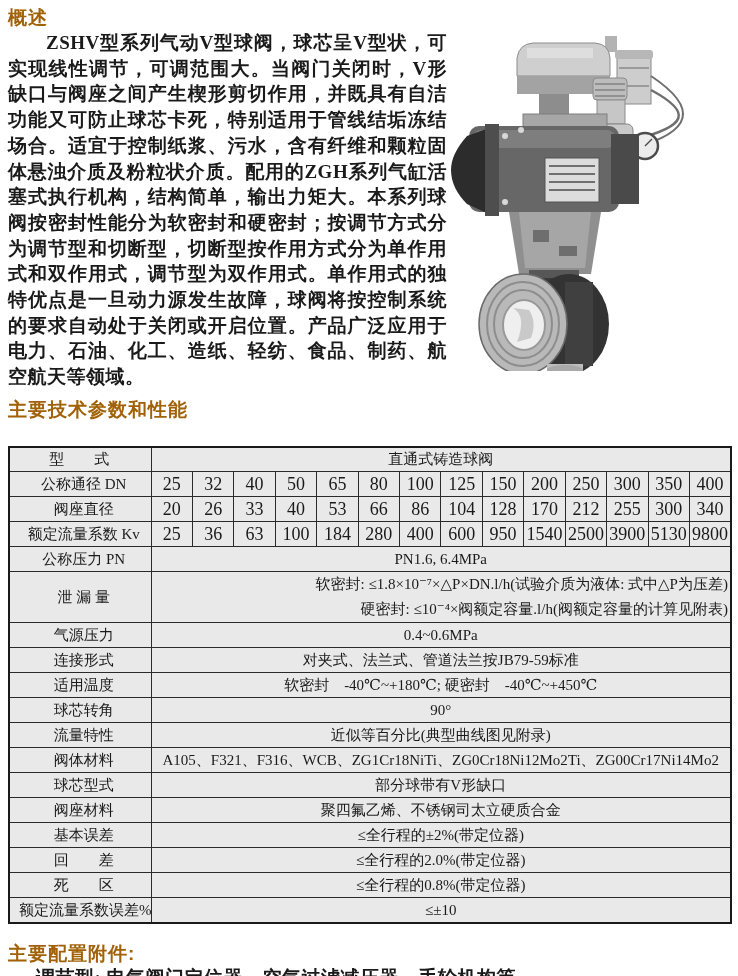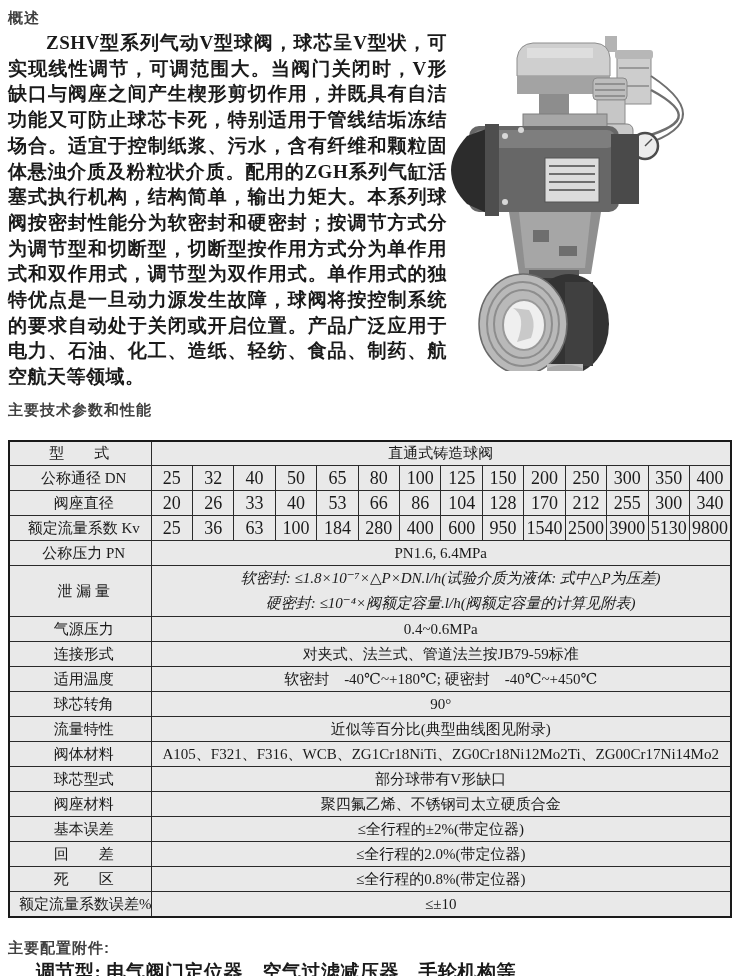--- a/index.html
+++ b/index.html
@@ -6,49 +6,49 @@
   html,body { background:#ffffff; }
   body {
     width:738px; height:976px; overflow:hidden;
     font-family:"Liberation Serif","DejaVu Serif",serif;
     color:#1a1a1a;
   }
   .page { position:relative; width:738px; height:976px; padding:6px 8px 0 8px; }
 
   .sec-title {
     font-family:"Liberation Sans","DejaVu Sans",sans-serif;
-    font-weight:bold; color:#404040; font-size:15px; line-height:24px;
+    font-weight:bold; color:#a16207; font-size:19px; line-height:24px;
     letter-spacing:1px;
   }
 
   .overview-row { display:flex; margin-top:0; }
   .para {
     width:447px; font-size:19px; line-height:25.7px;
     text-align:justify; text-indent:2em; font-weight:600;
     letter-spacing:0.5px;
   }
   .photo-wrap { width:283px; height:347px; margin-left:0; position:relative; top:-6px; }
 
   .specs-title { margin-top:8px; }
 
   table.specs {
-    margin-top:18px; width:722px; border-collapse:collapse; table-layout:fixed;
+    margin-top:24px; width:722px; border-collapse:collapse; table-layout:fixed;
     background:#e9e9e9; border:2px solid #1a1a1a;
     font-size:15px; font-weight:500;
   }
   table.specs td {
     border:1px solid #2a2a2a; height:25px; padding:0 2px;
     text-align:center; overflow:hidden; white-space:nowrap;
   }
   table.specs td.lbl {
     text-align:center; padding-left:9px; font-size:15px;
   }
   table.specs td.lbl.c { text-align:center; padding-left:0; }
   table.specs td.num { font-size:18px; }
-  table.specs td.lines { text-align:center; padding-left:22px;font-style:italic; }
+  table.specs td.lines { text-align:right; padding-left:22px; }
   table.specs td.lines div { height:25px; line-height:25px; }
 
   .acc-title { margin-top:18px; }
   .acc-line {
     font-size:19px; line-height:23.5px; padding-left:28px; font-weight:600;
     letter-spacing:0.5px;
   }
 </style>
 </head>
 <body>

